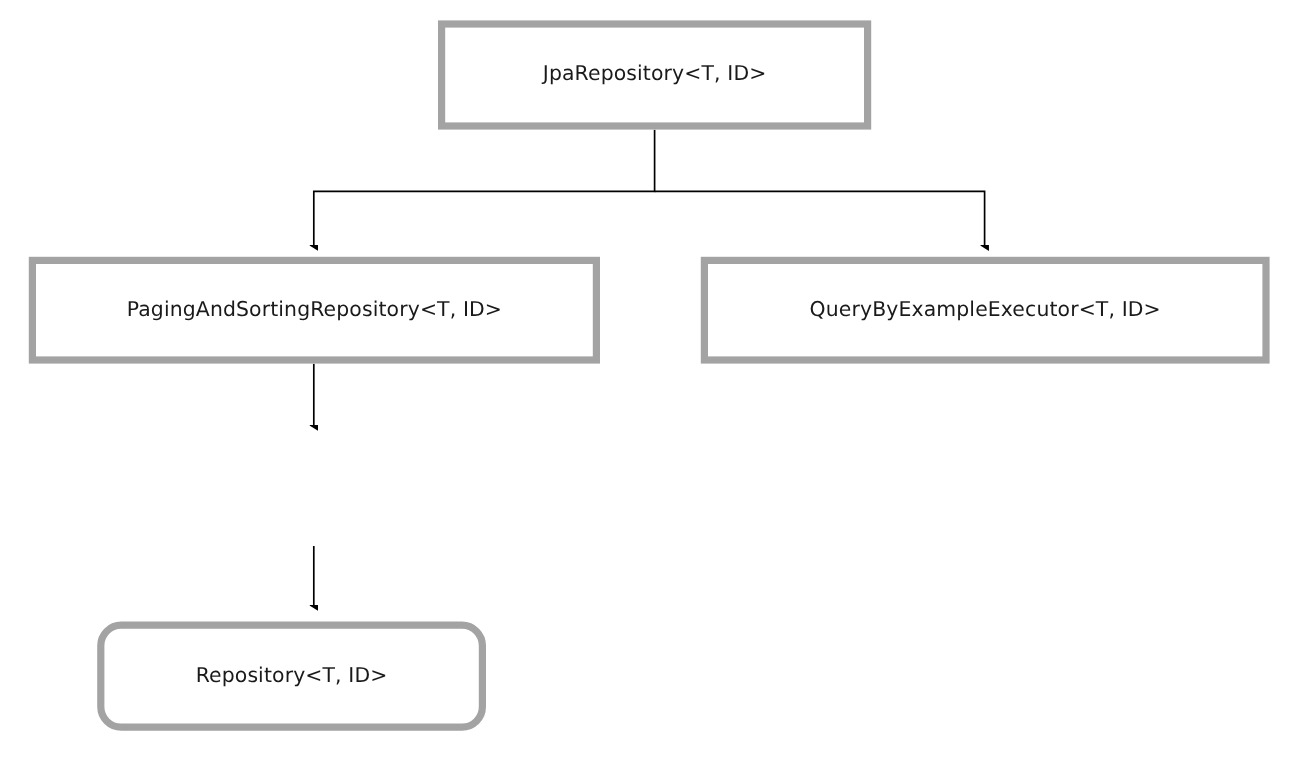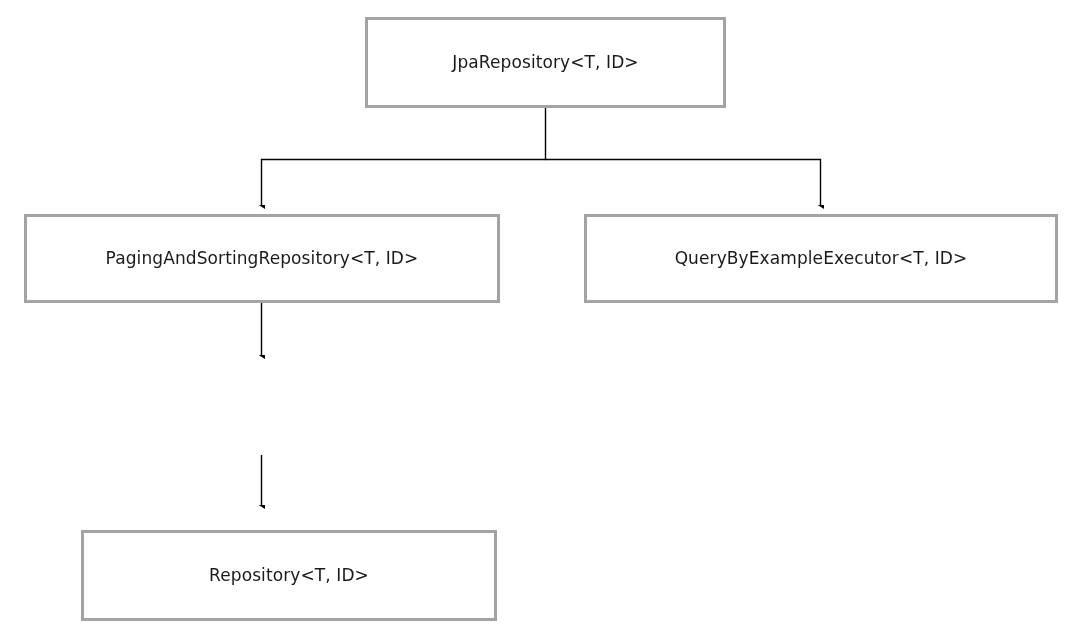--- a/index.html
+++ b/index.html
@@ -22,40 +22,40 @@
     position: absolute;
     left: 0;
     top: 0;
     width: 1081px;
     height: 633px;
     pointer-events: none;
   }
   .node {
     position: absolute;
     box-sizing: border-box;
-    border: 3px solid #a3a3a3;
+    border: 6px solid #a3a3a3;
     background: #ffffff;
     display: flex;
     align-items: center;
     justify-content: center;
     text-align: center;
   }
   .node-label {
     font-size: 17px;
     line-height: 1.2;
     color: #1a1a1a;
     letter-spacing: 0.1px;
     white-space: nowrap;
   }
   
   #node-jpa-repository             { left: 365px; top: 17px;  width: 361px; height: 91px; }
   #node-paging-and-sorting-repository { left: 24px;  top: 214px; width: 476px; height: 89px; }
   #node-query-by-example-executor  { left: 584px; top: 214px; width: 474px; height: 89px; }
   #node-crud-repository            { left: 81px;  top: 364px; width: 360px; height: 91px; }
-  #node-repository                 { left: 81px;  top: 530px; width: 416px; height: 91px; }
+  #node-repository                 { left: 81px;  top: 518px; width: 324px; height: 91px; border-radius: 20px; }
 </style>
 </head>
 <body>
 
 <div id="diagram-canvas">
 
   <svg id="edge-layer" viewBox="0 0 1081 633" width="1081" height="633" xmlns="http://www.w3.org/2000/svg">
     <defs>
       <marker id="arrow-filled" markerWidth="10" markerHeight="11" refX="0.5" refY="3.6" orient="auto" markerUnits="userSpaceOnUse">
         <path d="M -4.6 0 L 4.6 0 L 0 7.2 Z" fill="#000000"></path>

